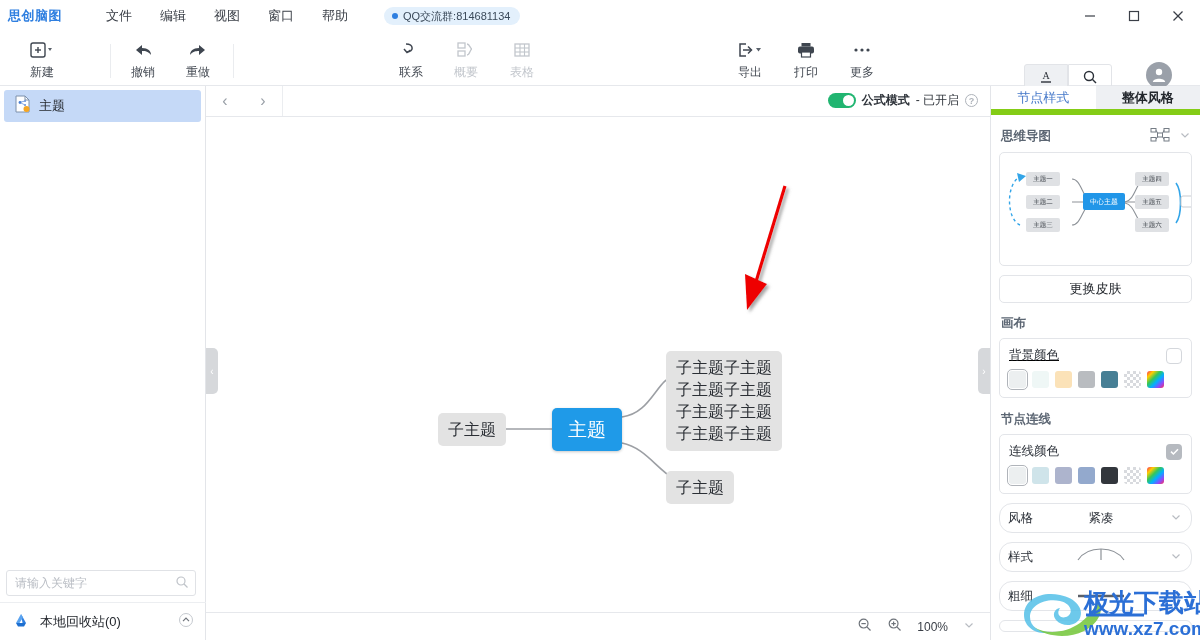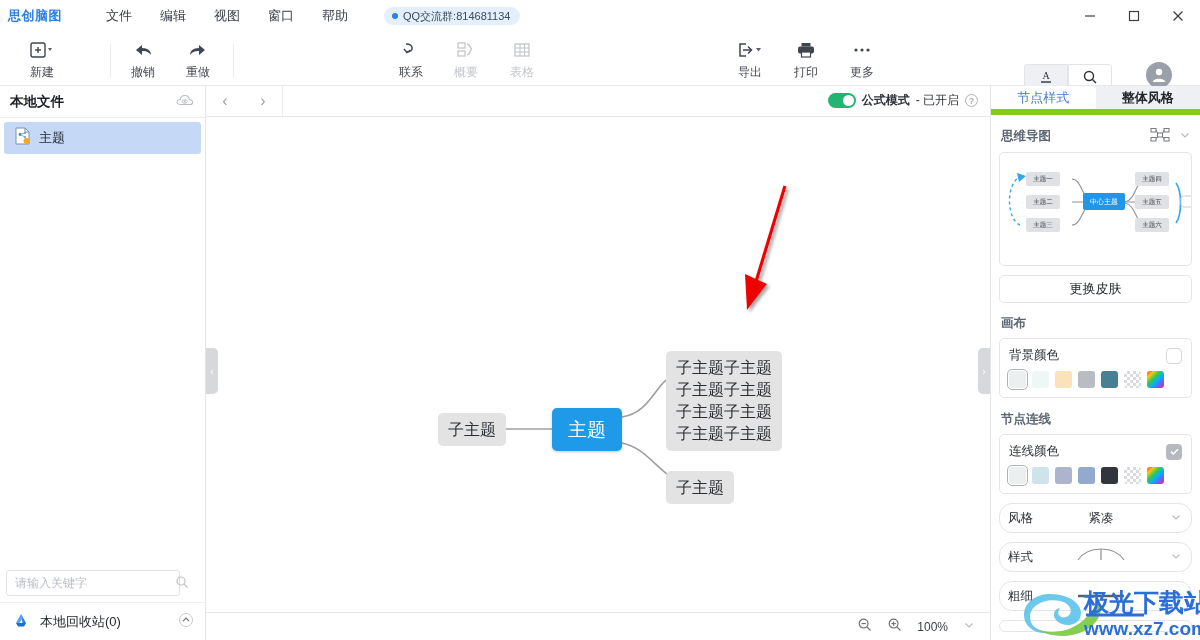--- a/index.html
+++ b/index.html
@@ -79,21 +79,21 @@
   }
   .sb-title { font-size: 13.5px; font-weight: bold; color: #1e2228; }
   .sb-file {
     margin: 4px 4px 0 4px; height: 32px; background: #c5d9f7; border-radius: 3px;
     display: flex; align-items: center; gap: 8px; padding: 0 10px;
   }
   .sb-file-label { font-size: 13px; color: #24282e; }
 
   .sb-search-wrap { position: absolute; left: 6px; bottom: 44px; width: 190px; }
   .sb-search {
-    width: 174px; height: 26px; border: 1px solid #e0e2e6; border-radius: 3px;
+    width: 190px; height: 26px; border: 1px solid #e0e2e6; border-radius: 3px;
     font-size: 12px; padding: 0 26px 0 8px; color: #23272d;
     font-family: "Liberation Sans", sans-serif; background: #fff;
   }
   .sb-search::placeholder { color: #b9bdc4; }
   .sb-search-icon { position: absolute; right: 7px; top: 5px; }
   .sb-trash {
     position: absolute; left: 0; bottom: 0; width: 206px; height: 38px;
     border-top: 1px solid #eceef1; display: flex; align-items: center; padding: 0 12px; gap: 10px;
   }
   .sb-trash-label { font-size: 13px; color: #23272d; flex: 1; }
@@ -381,30 +381,20 @@
     <div class="avatar-circle">
       <svg width="18" height="18" viewBox="0 0 18 18">
         <circle cx="9" cy="6" r="3.2" fill="#ffffff"></circle>
         <path d="M2.8 16 C3.5 11.6 14.5 11.6 15.2 16 Z" fill="#ffffff"></path>
       </svg>
     </div>
     <div class="login-chip">未登录</div>
   </div>
 
   <div class="sidebar">
-    <div class="sb-header">
-      <span class="sb-title">本地文件</span>
-      <span>
-        <svg width="20" height="16" viewBox="0 0 20 16">
-          <path d="M5 12.5 C2.5 12.5 1.5 10.5 2.5 8.8 C3.1 7.8 4.2 7.4 5.2 7.6 C5.4 5.2 7.4 3.5 9.8 3.5 C12.3 3.5 14.2 5.3 14.4 7.6 C16.2 7.6 17.6 9 17.6 10.2 C17.6 11.6 16.4 12.5 15 12.5 Z" fill="none" stroke="#b9bec5" stroke-width="1.1"></path>
-          <ellipse cx="9.8" cy="9.5" rx="2.6" ry="1.7" fill="none" stroke="#b9bec5" stroke-width="1"></ellipse>
-          <circle cx="9.8" cy="9.5" r="0.9" fill="#b9bec5"></circle>
-        </svg>
-      </span>
-    </div>
 
     <div class="sb-file">
       <span>
         <svg width="17" height="18" viewBox="0 0 17 18">
           <path d="M2 1 L11 1 L15 5 L15 17 L2 17 Z" fill="#ffffff" stroke="#7d90ab" stroke-width="1"></path>
           <path d="M11 1 L11 5 L15 5" fill="none" stroke="#7d90ab" stroke-width="1"></path>
           <circle cx="6" cy="7.5" r="1.4" fill="#4a7fd4"></circle>
           <circle cx="11" cy="6" r="1.1" fill="#6c93d8"></circle>
           <circle cx="11" cy="10" r="1.1" fill="#6c93d8"></circle>
           <line x1="7" y1="7" x2="10" y2="6.3" stroke="#6c93d8" stroke-width=".8"></line>
@@ -557,21 +547,21 @@
         <div class="mini-node center" style="left:83px; top:40px;">中心主题</div>
         <div class="mini-node" style="left:135px; top:19px;">主题四</div>
         <div class="mini-node" style="left:135px; top:42px;">主题五</div>
         <div class="mini-node" style="left:135px; top:65px;">主题六</div>
       </div>
 
       <div class="rp-button">更换皮肤</div>
 
       <div class="rp-section-title" style="margin-top:12px;">画布</div>
 
-      <div class="rp-card rp-row-card" style="margin-top:4px;">
+      <div class="rp-card rp-row-card" style="margin-top:4px;text-decoration:underline;">
         <div class="rp-row-head">
           <span class="rp-row-label">背景颜色</span>
           <span class="chk-empty"></span>
         </div>
         <div class="swatches">
           <span class="sw sel" style="background:#eceff0;"></span>
           <span class="sw" style="background:#eff7f6;"></span>
           <span class="sw" style="background:#fbe2b8;"></span>
           <span class="sw" style="background:#b9bcc0;"></span>
           <span class="sw" style="background:#477f95;"></span>

